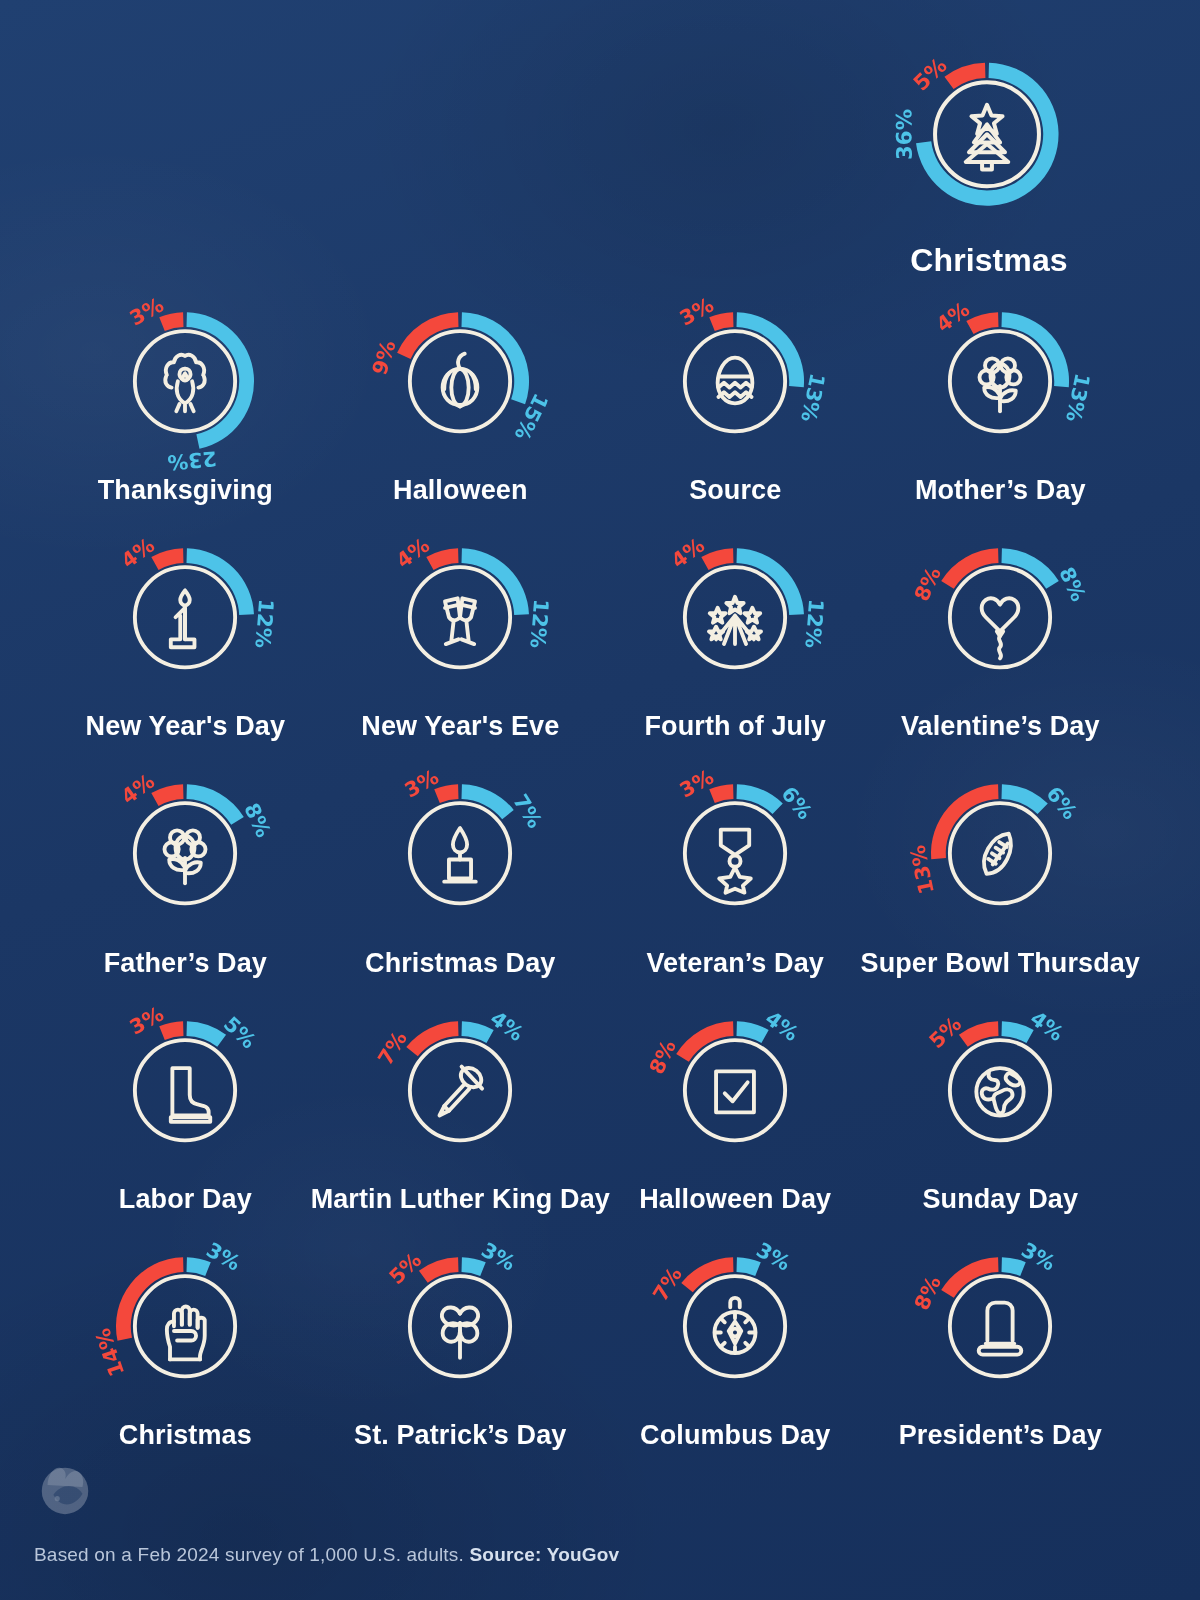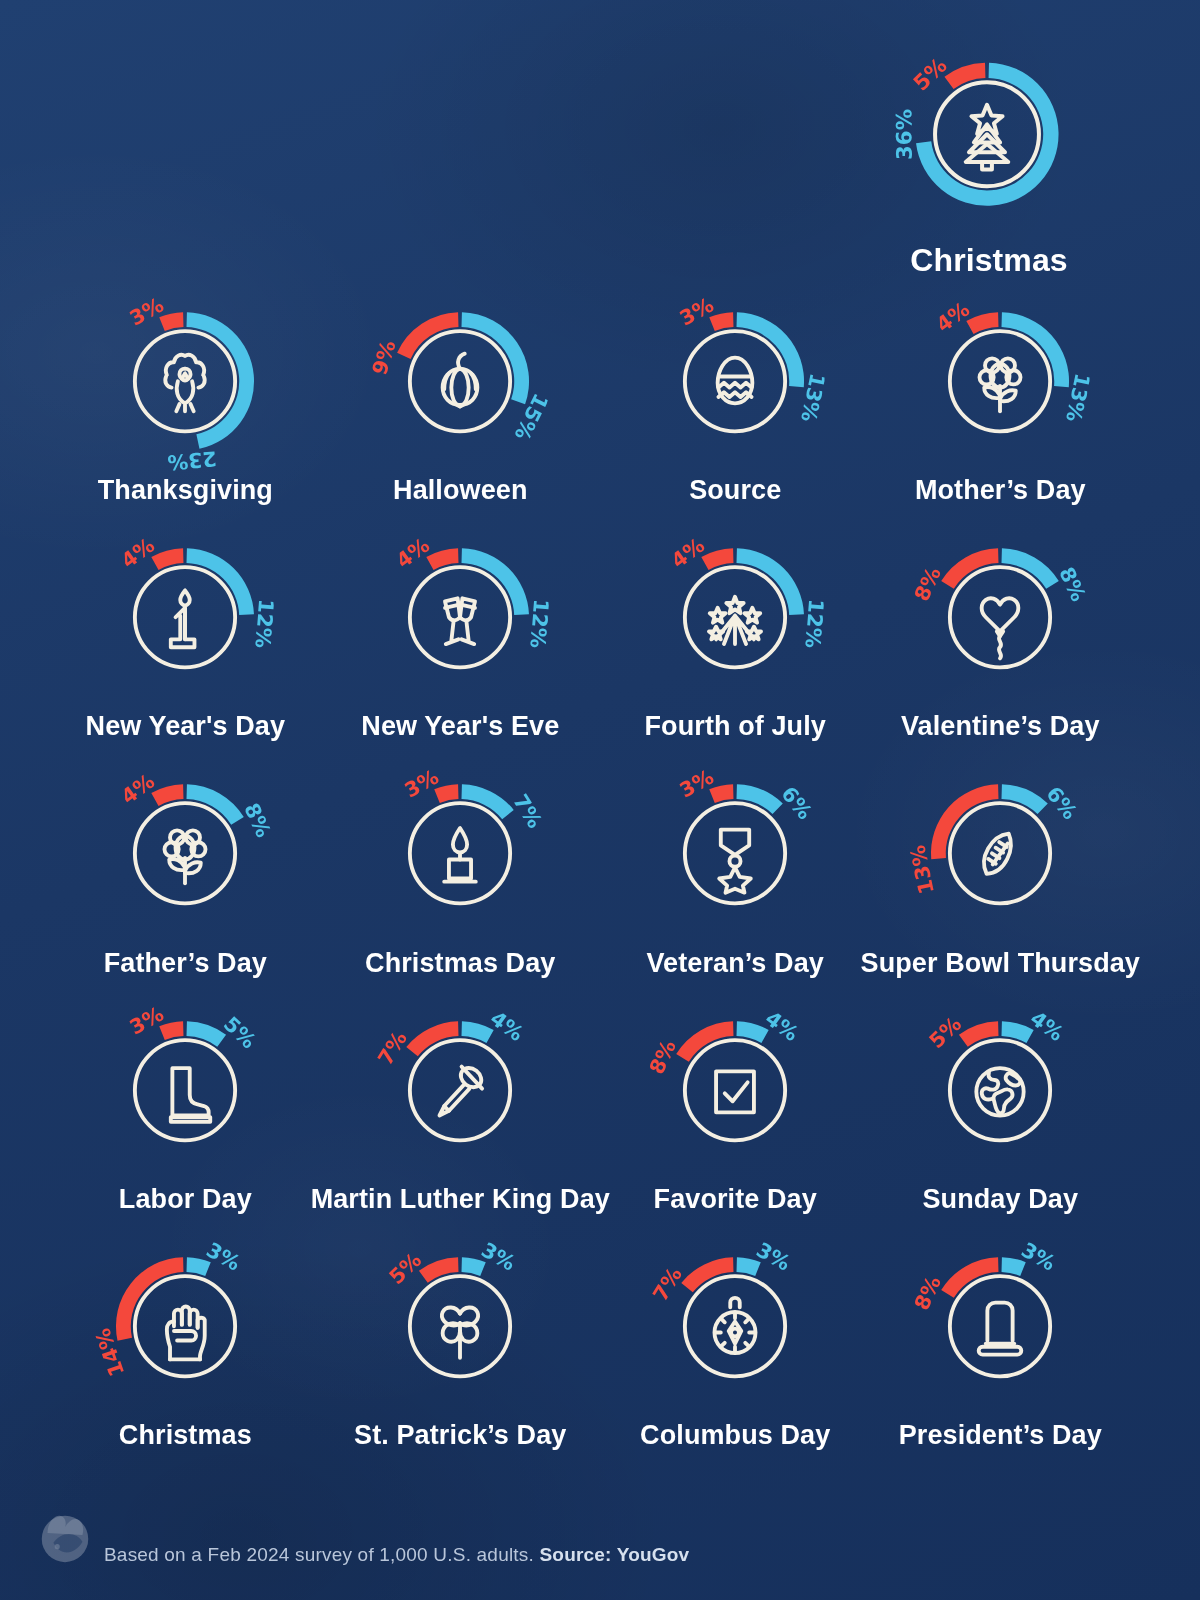--- a/index.html
+++ b/index.html
@@ -94,22 +94,23 @@
   .pct { font-weight: 700; font-family: "DejaVu Sans", sans-serif; }
   .pct-red { fill: #f4483c; }
   .pct-blue { fill: #4dc3e8; }
 
   
   .footer {
     position: absolute;
     left: 34px;
     bottom: 34px;
     display: flex;
-    align-items: flex-end;
-    gap: 8px;
+    align-items: flex-start;
+    gap: 26px;
+    flex-direction: column;
   }
   .footer-logo { width: 62px; height: 62px; flex: none; opacity: 0.45; }
   .footer-text {
     color: #b9c6da;
     font-size: 19px;
     letter-spacing: 0.2px;
   }
   .footer-text b { color: #d6e0ee; font-weight: 700; }
 </style>
 </head>
@@ -474,21 +475,21 @@
     </g>
     <circle cx="86" cy="86" r="52.46" fill="none" stroke="#f4efe2" stroke-width="4.042"></circle>
     <g transform="translate(44.72 44.72) scale(0.8256)" fill="none" stroke="#f4efe2" stroke-width="4.90" stroke-linecap="round" stroke-linejoin="round">
       <path d="M26 26 L74 26 L74 78 L26 78 Z"></path>
               <path d="M37 54 L47 64 L66 40"></path>
     </g>
     <text class="pct pct-blue" x="134.5572355690398" y="19.654950976785187" font-size="21.5" text-anchor="middle" dominant-baseline="middle" transform="rotate(36.2 134.5572355690398 19.654950976785187)">4%</text>
     <text class="pct pct-red" x="11.246244058586214" y="51.775058383518854" font-size="21.5" text-anchor="middle" dominant-baseline="middle" transform="rotate(-65.4 11.246244058586214 51.775058383518854)">8%</text>
   </svg>
         </div>
-        <div class="holiday-label">Favorite Day</div>
+        <div class="holiday-label">Halloween Day</div>
       </div>
       <div class="cell">
         <div class="dial">
   <svg width="172" height="189.2" viewBox="-4 -6 180 195.2">
     <g>
       <path d="M 43.03000188508312 27.929380389012216 A 72.24 72.24 0 0 1 83.9829408186094 13.788165289484809 L 84.41516778605025 29.26212987030948 A 56.760000000000005 56.760000000000005 0 0 0 52.23785862399387 40.373084591366734 Z" fill="#f4483c"></path>
     </g>
     <g>
       <path d="M 88.01705918139061 13.788165289484809 A 72.24 72.24 0 0 1 121.24298177618205 22.94010913802896 L 113.69091425271448 36.4529428941656 A 56.760000000000005 56.760000000000005 0 0 0 87.58483221394977 29.26212987030948 Z" fill="#4dc3e8"></path>
     </g>

